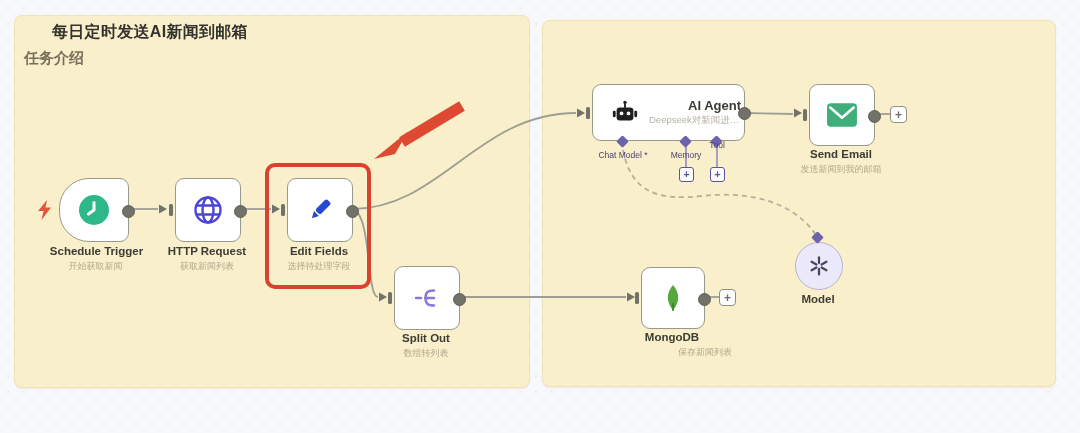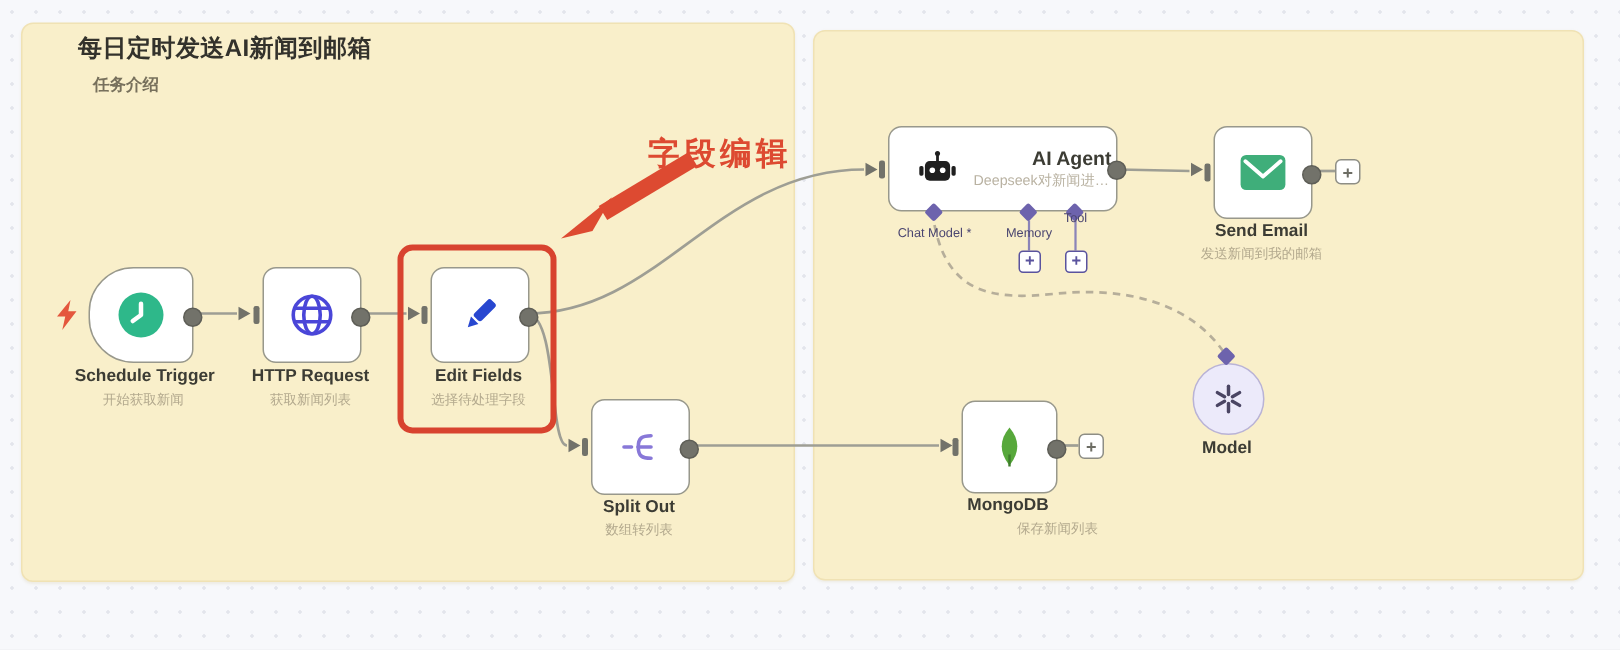--- a/index.html
+++ b/index.html
@@ -8,21 +8,21 @@
     font-family:"Liberation Sans","DejaVu Sans",sans-serif;
     background-color:#f7f8fb;
     background-image:radial-gradient(circle,#e3e5ec 1px,transparent 1.3px);
     background-size:16px 16px;
   }
   .sticky{
     position:absolute;background:#f9efca;border:1px solid #f0e2b4;border-radius:8px;
     box-shadow:0 1px 2px rgba(180,160,90,.15);
   }
   .wf-title{position:absolute;left:24px;top:22px;font-size:16px;font-weight:700;color:#33322c;letter-spacing:.3px;margin-left:28px;}
-  .intro-h{position:absolute;left:24px;top:49px;font-size:11px;font-weight:700;color:#77705c;margin-left:38px;}
+  .intro-h{position:absolute;left:24px;top:49px;font-size:15px;font-weight:700;color:#77705c;}
   .intro-t{position:absolute;left:24px;top:62px;font-size:9.5px;color:#77705c;}
   .node{
     position:absolute;background:#fff;border:1.6px solid #98988c;border-radius:9px;
     display:flex;align-items:center;justify-content:center;
   }
   .node--trigger{border-radius:30px 9px 9px 30px;}
   .node--wide{justify-content:flex-start;padding-left:18px;box-sizing:border-box;text-align:right;}
   .out-dot{position:absolute;right:-7px;top:50%;margin-top:-5.5px;width:11px;height:11px;border-radius:50%;
     background:#72726a;border:1px solid #5e5e57;}
   .in-bar{position:absolute;left:-7px;top:50%;margin-top:-6px;width:4px;height:12px;border-radius:1.5px;background:#72726a;}
@@ -209,20 +209,19 @@
           <path d="M9.4,10.5 L4.6,7.75"></path>
       </g>
     </svg>
   </div>
   <span class="diamond" style="left:813px;top:233px;"></span>
   <div class="bubble-label" style="left:748px;top:292px;width:140px;">
     <div>Model</div>
   </div>
 
   <div class="redbox" style="left:265px;top:163px;width:98px;height:118px;"></div>
-  <div class="red-note" style="left:432px;top:88px;">字段编辑</div>
   <svg class="lyr" width="1080" height="433">
     <line x1="462" y1="106" x2="402" y2="142" stroke="#dd4a31" stroke-width="11"></line>
     <polygon points="374,159 408,131.5 395,154" fill="#dd4a31"></polygon>
     <polygon points="374,159 408,131.5 418,148" fill="#dd4a31" opacity="0"></polygon>
   </svg>
 
 </div>
 
 </body></html>

